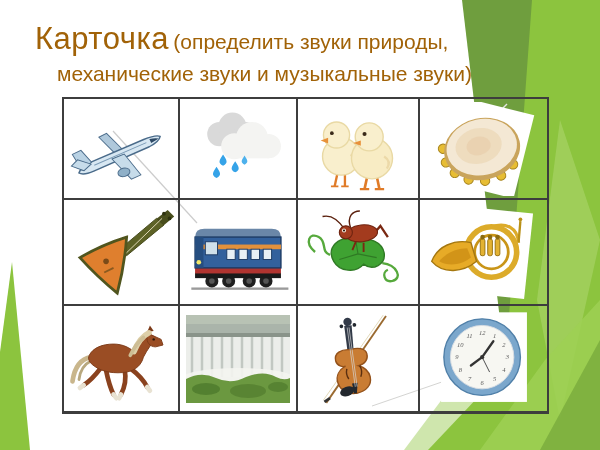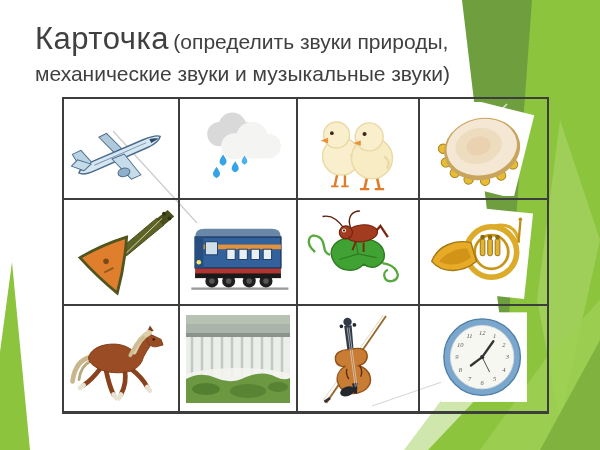--- a/index.html
+++ b/index.html
@@ -2,25 +2,25 @@
 <html><head>
 <meta charset="utf-8">
 <style>
   html,body{margin:0;padding:0;}
   body{
     width:600px;height:450px;position:relative;overflow:hidden;
     background:#ffffff;
     font-family:"Liberation Sans", sans-serif;
   }
   .bg-svg{position:absolute;left:0;top:0;width:600px;height:450px;}
-  .title{position:absolute;left:35px;top:22px;width:470px;color:#404040;}
+  .title{position:absolute;left:35px;top:22px;width:470px;color:#a16207;}
   .t-main{font-size:31px;letter-spacing:0.5px;}
   .t-sub{font-size:21px;}
   .title .line1{line-height:34px;white-space:nowrap;}
-  .title .line2{line-height:26px;}
+  .title .line2{line-height:26px;margin-left:22px;}
   .grid{
     position:absolute;left:62px;top:97px;width:487px;height:317px;
     border:2px solid #3d3d3d;border-bottom-width:3px;
     display:grid;
     grid-template-columns:116px 118px 122px 127px;
     grid-template-rows:101px 106px 106px;
     box-sizing:border-box;
   }
   .cell{
     border-right:2px solid #3d3d3d;border-bottom:2px solid #3d3d3d;

